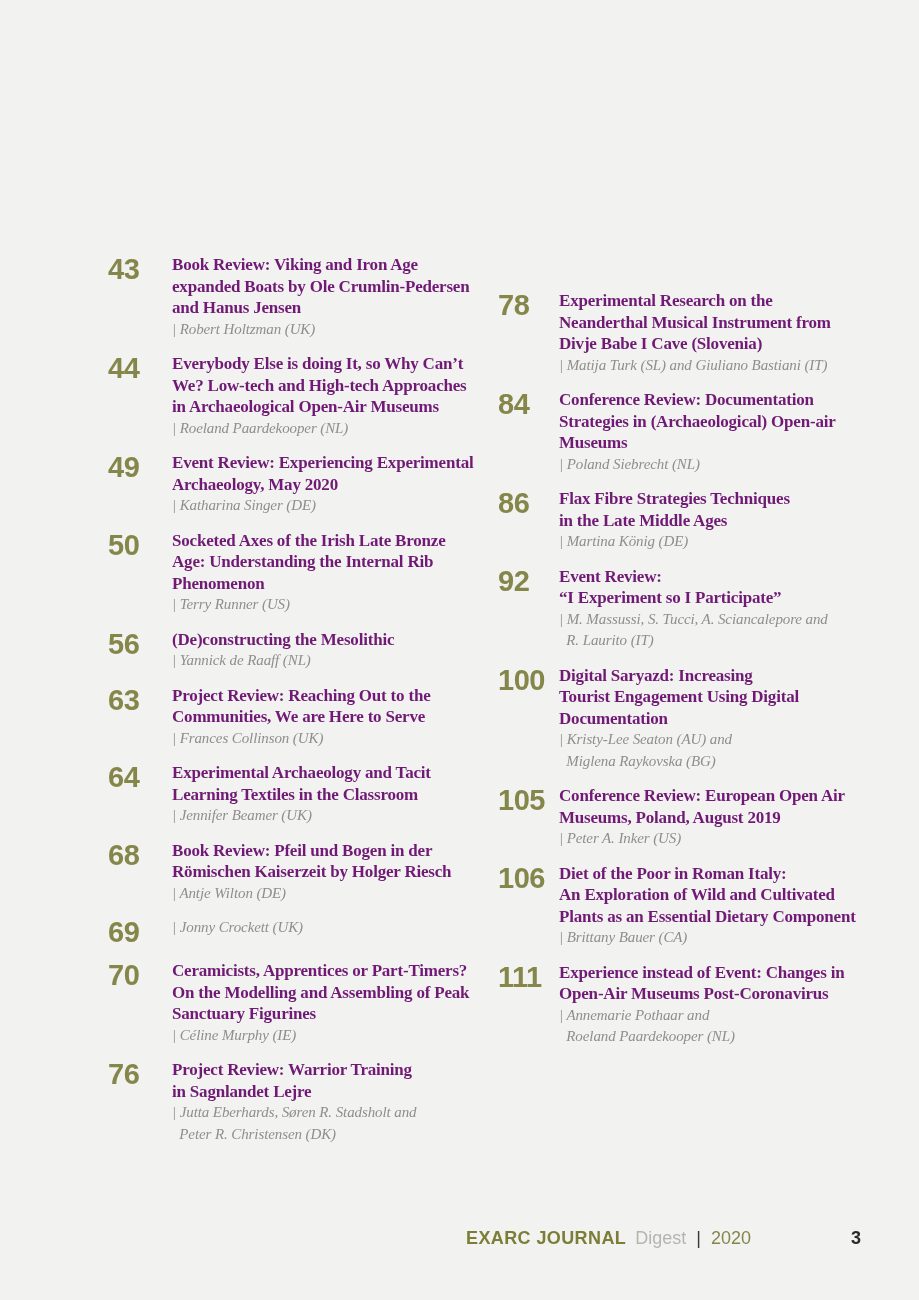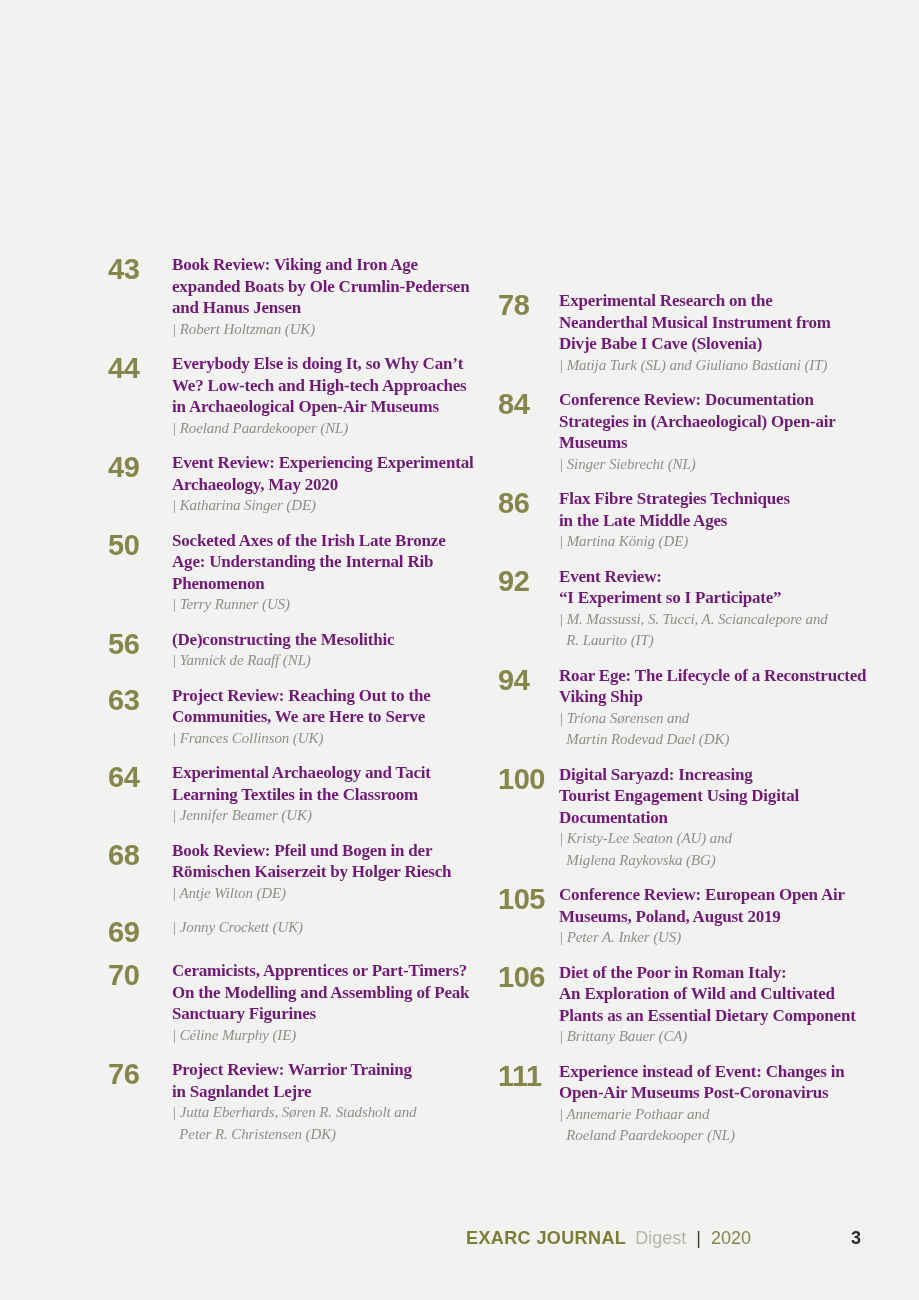--- a/index.html
+++ b/index.html
@@ -169,47 +169,38 @@
 Divje Babe I Cave (Slovenia)</div>
           <div class="authors">| Matija Turk (SL) and Giuliano Bastiani (IT)</div>
         </div>
     </div>
     <div class="entry">
       <div class="num">84</div>
       <div class="txt">
           <div class="title">Conference Review: Documentation
 Strategies in (Archaeological) Open-air
 Museums</div>
-          <div class="authors">| Singer Siebrecht (NL)</div>
+          <div class="authors">| Poland Siebrecht (NL)</div>
         </div>
     </div>
     <div class="entry">
       <div class="num">86</div>
       <div class="txt">
           <div class="title">Flax Fibre Strategies Techniques
 in the Late Middle Ages</div>
           <div class="authors">| Martina König (DE)</div>
         </div>
     </div>
     <div class="entry">
       <div class="num">92</div>
       <div class="txt">
           <div class="title">Event Review:
 “I Experiment so I Participate”</div>
           <div class="authors">| M. Massussi, S. Tucci, A. Sciancalepore and
 &nbsp;&nbsp;R. Laurito (IT)</div>
-        </div>
-    </div>
-    <div class="entry">
-      <div class="num">94</div>
-      <div class="txt">
-          <div class="title">Roar Ege: The Lifecycle of a Reconstructed
-Viking Ship</div>
-          <div class="authors">| Tríona Sørensen and
-&nbsp;&nbsp;Martin Rodevad Dael (DK)</div>
         </div>
     </div>
     <div class="entry">
       <div class="num">100</div>
       <div class="txt">
           <div class="title">Digital Saryazd: Increasing
 Tourist Engagement Using Digital
 Documentation</div>
           <div class="authors">| Kristy-Lee Seaton (AU) and
 &nbsp;&nbsp;Miglena Raykovska (BG)</div>

